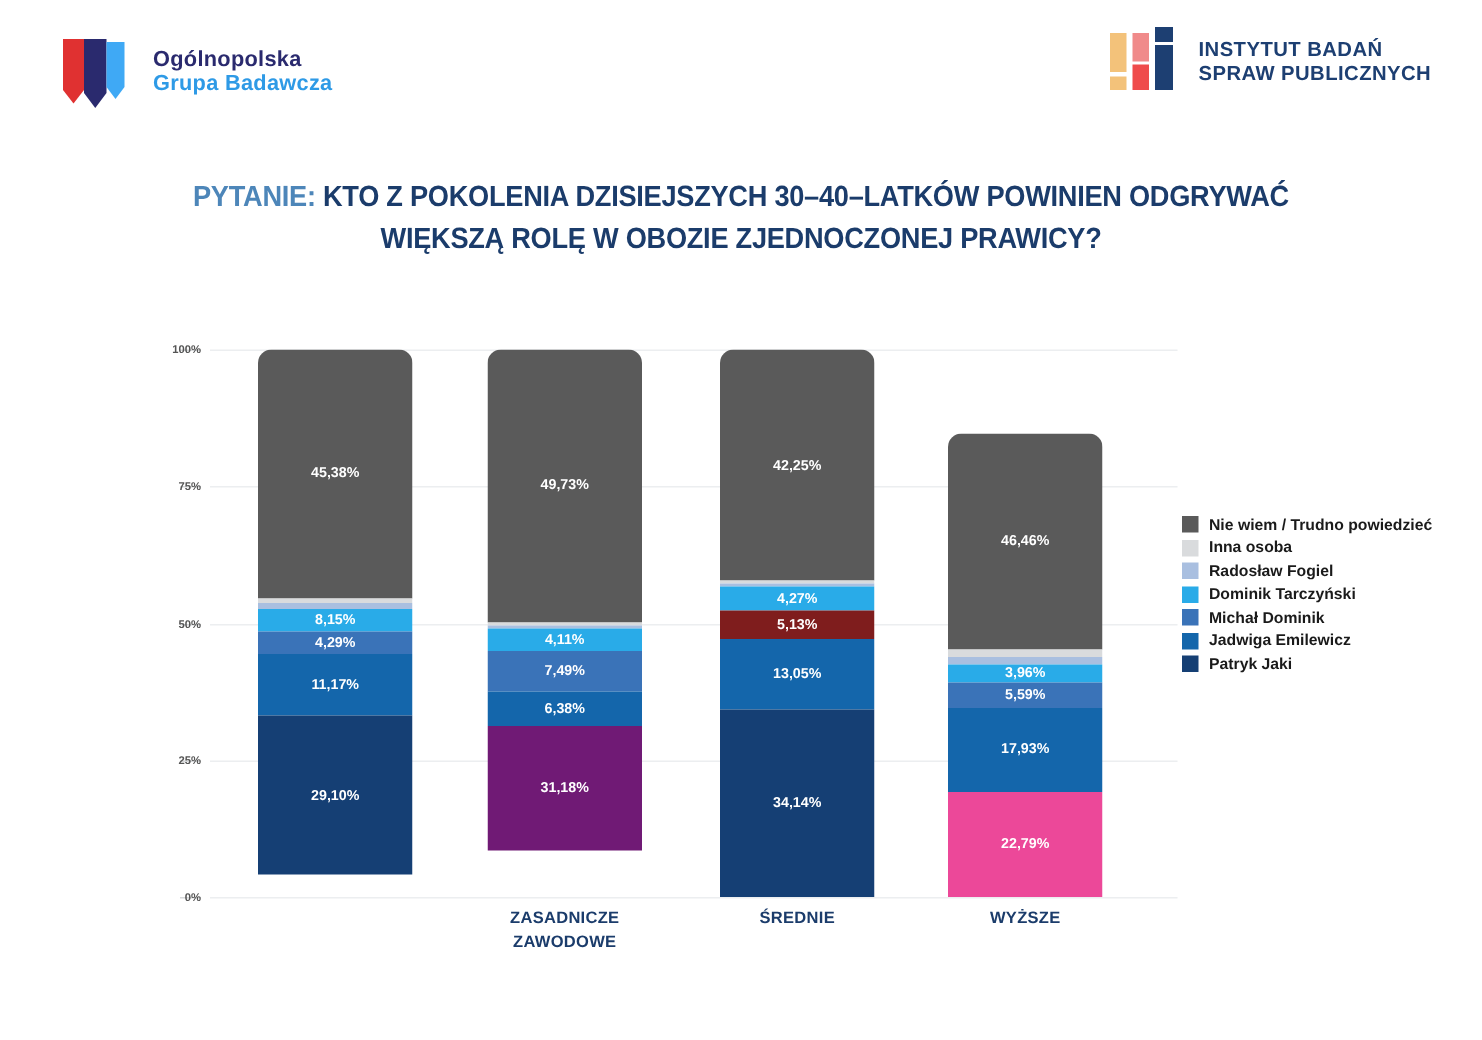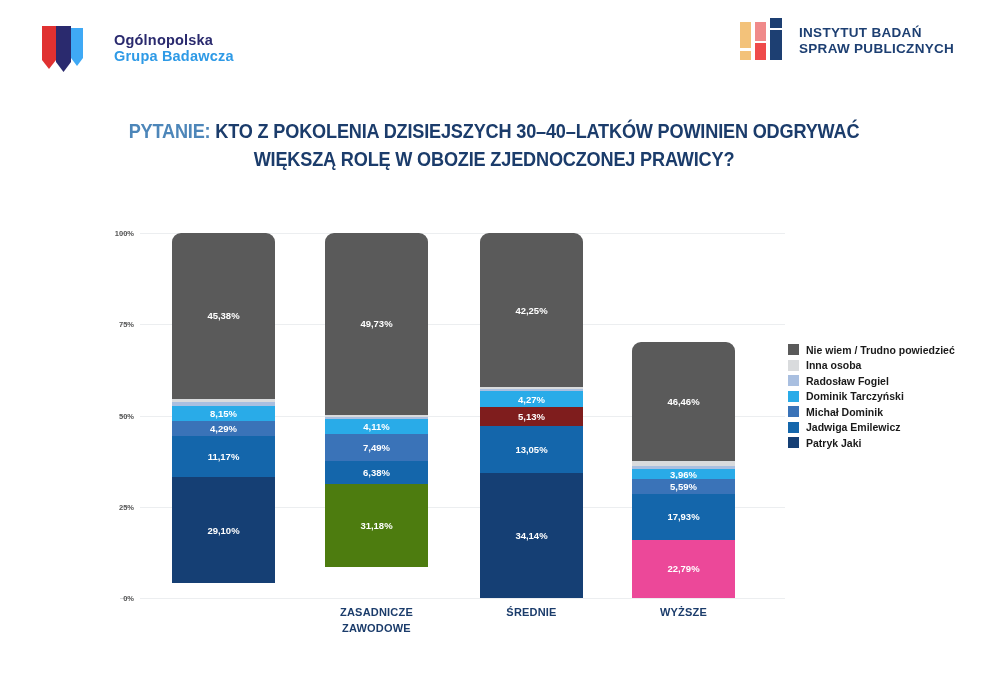--- a/index.html
+++ b/index.html
@@ -5,21 +5,21 @@
   html,body{margin:0;padding:0;}
   body{
     width:988px;height:693px;
     background:#ffffff;
     font-family:"Liberation Sans", sans-serif;
     position:relative;
     overflow:hidden;
   }
 
   
-  #logo-left{position:absolute;left:38px;top:22px;display:flex;align-items:center;gap:24px;}
+  #logo-left{position:absolute;left:38px;top:22px;display:flex;align-items:center;gap:12px;}
   .shield{position:relative;width:52px;height:52px;}
   .shield svg{display:block;}
   #logo-left .ltext{line-height:1.12;}
   #logo-left .l1{font-size:14.5px;font-weight:bold;color:#2a2a6e;letter-spacing:.2px;}
   #logo-left .l2{font-size:14.5px;font-weight:bold;color:#2e9ae6;letter-spacing:.2px;}
 
   #logo-right{position:absolute;left:740px;top:18px;display:flex;align-items:center;gap:13px;}
   #ibsp-mark{width:46px;height:46px;position:relative;}
   #ibsp-mark i{position:absolute;display:block;}
   #logo-right .rtext{line-height:1.22;color:#1d3f72;font-weight:bold;font-size:13.5px;letter-spacing:.3px;}
@@ -121,39 +121,39 @@
         <div class="seg" style="height: 40.7705px; background: rgb(20, 102, 171);">11,17%</div>
         <div class="seg" style="height: 106.215px; background: rgb(21, 63, 116);">29,10%</div>
       </div>
       <div class="bar" style="left: 185px; height: 365px;">
         <div class="seg" style="height: 181.514px; background: rgb(90, 90, 90);">49,73%</div>
         <div class="seg" style="height: 2.0075px; background: rgb(217, 219, 221);"></div>
         <div class="seg" style="height: 2.044px; background: rgb(169, 191, 224);"></div>
         <div class="seg" style="height: 15.0015px; background: rgb(41, 171, 232);">4,11%</div>
         <div class="seg" style="height: 27.3385px; background: rgb(58, 115, 184);">7,49%</div>
         <div class="seg" style="height: 23.287px; background: rgb(20, 102, 171);">6,38%</div>
-        <div class="seg" style="height: 83px; background: #4d7c0f;">31,18%</div>
+        <div class="seg" style="height: 83px; background: #701a75;">31,18%</div>
       </div>
       <div class="catlabel" style="left: 161.5px;">
         <div>ZASADNICZE</div>
         <div>ZAWODOWE</div>
       </div>
       <div class="bar" style="left: 340px; height: 365px;">
         <div class="seg" style="height: 154.213px; background: rgb(90, 90, 90);">42,25%</div>
         <div class="seg" style="height: 2.19px; background: rgb(217, 219, 221);"></div>
         <div class="seg" style="height: 2.044px; background: rgb(169, 191, 224);"></div>
         <div class="seg" style="height: 15.5855px; background: rgb(41, 171, 232);">4,27%</div>
         <div class="seg" style="height: 18.7245px; background: #7f1d1d;">5,13%</div>
         <div class="seg" style="height: 47.6325px; background: rgb(20, 102, 171);">13,05%</div>
         <div class="seg" style="height: 124.611px; background: rgb(21, 63, 116);">34,14%</div>
       </div>
       <div class="catlabel" style="left: 316.5px;">
         <div>ŚREDNIE</div>
       </div>
-      <div class="bar" style="left: 492px; height: 256px;">
+      <div class="bar" style="left: 492px; height: 309px;">
         <div class="seg" style="height: 169.579px; background: rgb(90, 90, 90);">46,46%</div>
         <div class="seg" style="height: 6.57px; background: rgb(217, 219, 221);"></div>
         <div class="seg" style="height: 5.3655px; background: rgb(169, 191, 224);"></div>
         <div class="seg" style="height: 14.454px; background: rgb(41, 171, 232);">3,96%</div>
         <div class="seg" style="height: 20.4035px; background: rgb(58, 115, 184);">5,59%</div>
         <div class="seg" style="height: 65.4445px; background: rgb(20, 102, 171);">17,93%</div>
         <div class="seg" style="height: 83.1835px; background: #ec4899;">22,79%</div>
       </div>
       <div class="catlabel" style="left: 468.5px;">
         <div>WYŻSZE</div>

